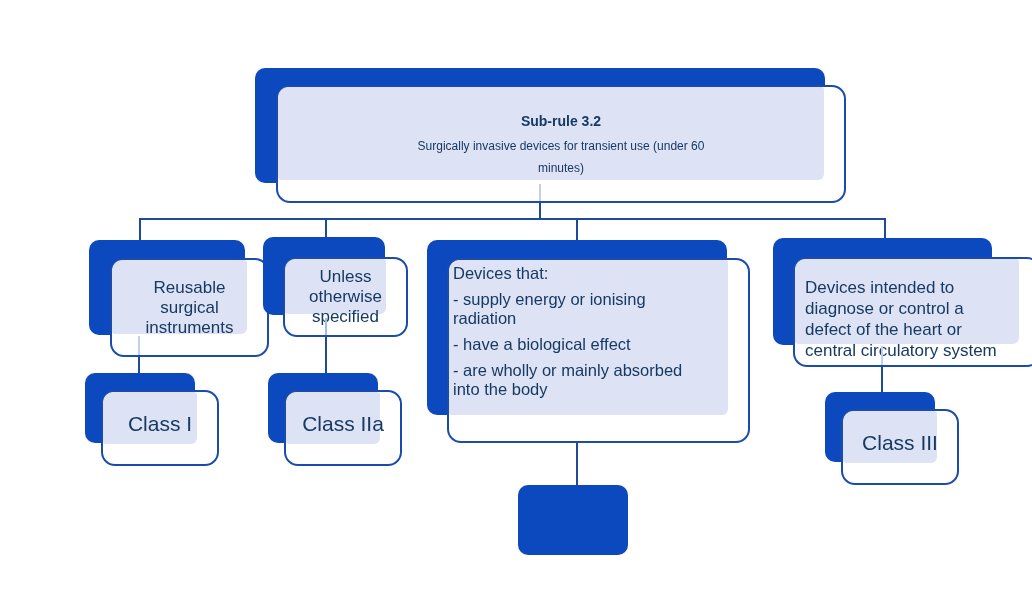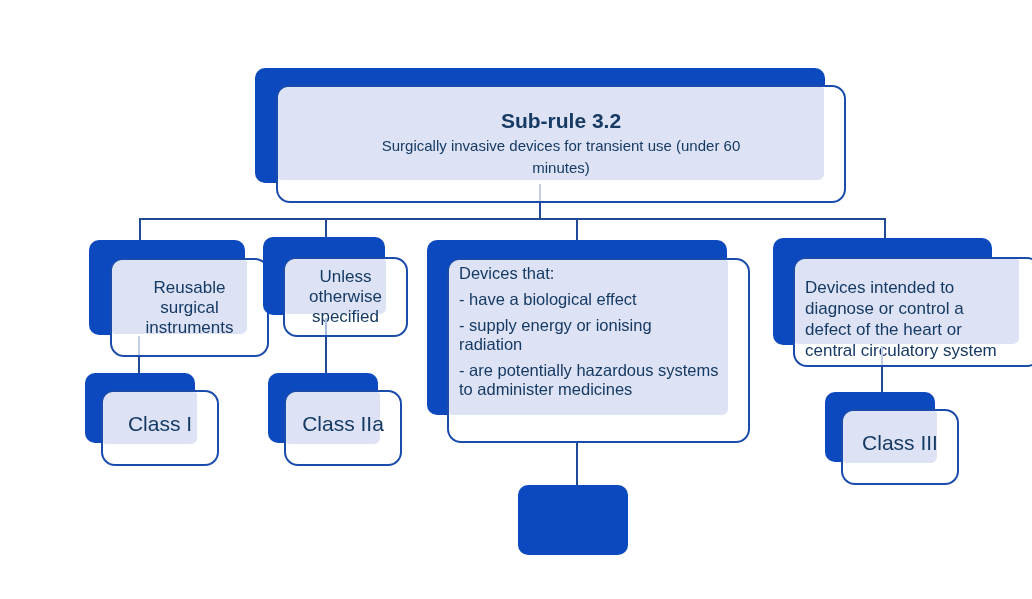--- a/index.html
+++ b/index.html
@@ -39,40 +39,40 @@
     text-align: center;
     color: #163a64;
     white-space: pre-line;
     font-size: 17px; line-height: 20px;
   }
 
   
   .card-root { left: 255px; top: 68px; width: 591px; height: 135px; }
   .card-root .shadow { width: 570px; height: 115px; }
   .card-root .front  { left: 21px; top: 17px; width: 570px; height: 118px; }
-  .card-root .ttl { font-size: 21px; font-weight: bold; line-height: 24px; margin-bottom: 2px; }
-  .card-root .sub { font-size: 15px; line-height: 22px; }
+  .card-root .ttl { font-size: 14px; font-weight: bold; line-height: 24px; margin-bottom: 2px; }
+  .card-root .sub { font-size: 12px; line-height: 22px; }
 
   
   .card-b1 { left: 62px; top: 240px; width: 180px; height: 117px; margin-left: 27px; }
   .card-b1 .shadow { width: 156px; height: 95px; }
   .card-b1 .front  { left: 21px; top: 18px; width: 159px; height: 99px; }
 
   .card-b2 { left: 263px; top: 237px; width: 145px; height: 100px; }
   .card-b2 .shadow { width: 122px; height: 78px; }
   .card-b2 .front  { left: 20px; top: 20px; width: 125px; height: 80px; }
 
   .card-b3 { left: 427px; top: 240px; width: 323px; height: 203px; }
   .card-b3 .shadow { width: 300px; height: 175px; }
   .card-b3 .front  { left: 20px; top: 18px; width: 303px; height: 185px; }
   .card-b3 .fill   { bottom: 26px; }
   .card-b3 .content {
     align-items: flex-start; justify-content: flex-start;
     text-align: left;
-    padding: 4px 6px 0 10px;
+    padding: 4px 6px 0 4px;
     font-size: 16.5px; line-height: 19px;
   }
   .card-b3 .content p { margin: 7px 0 0 0; }
   .card-b3 .content p.first { margin-top: 0; }
 
   .card-b4 { left: 773px; top: 238px; width: 240px; height: 129px; }
   .card-b4 .shadow { width: 219px; height: 107px; }
   .card-b4 .front  { left: 20px; top: 19px; width: 248px; height: 110px; }
   .card-b4 .content {
     align-items: flex-start; justify-content: flex-start;
@@ -160,25 +160,25 @@
 specified</div>
     </div>
   </div>
 
   <div class="card card-b3">
     <div class="shadow"></div>
     <div class="front">
       <div class="fill"></div>
       <div class="content">
         <p class="first">Devices that:</p>
-        <p>- have a biological effect</p>
         <p>- supply energy or ionising
 radiation</p>
-        <p>- are potentially hazardous systems
-to administer medicines</p>
+        <p>- have a biological effect</p>
+        <p>- are wholly or mainly absorbed
+into the body</p>
       </div>
     </div>
   </div>
 
   <div class="card card-b4">
     <div class="shadow"></div>
     <div class="front">
       <div class="fill"></div>
       <div class="content">Devices intended to
 diagnose or control a

